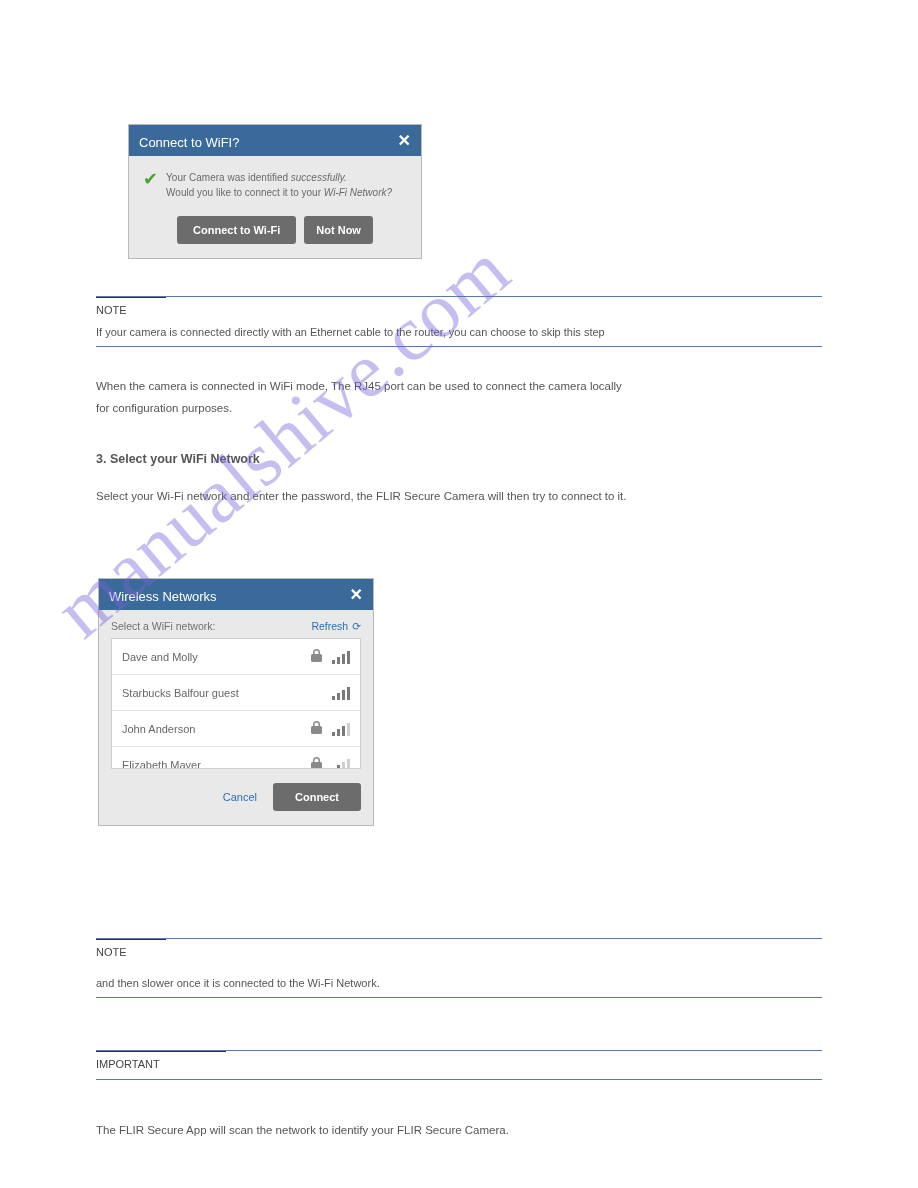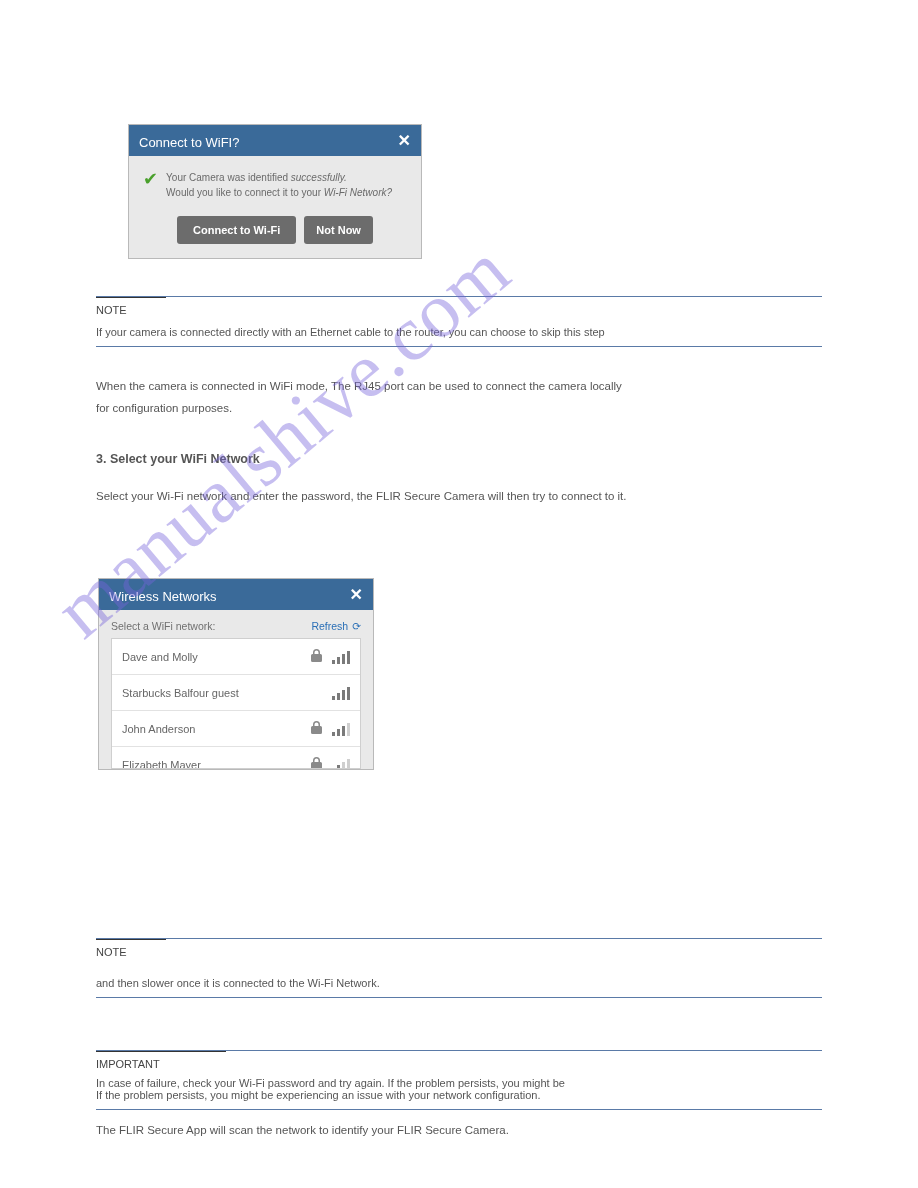--- a/index.html
+++ b/index.html
@@ -261,37 +261,37 @@
           <span class="sig dim">
               <span class="b1"></span>
               <span class="b2"></span>
               <span class="b3"></span>
               <span class="b4"></span>
             </span>
         </span>
       </div>
     </div>
   </div>
+  <div class="d2-buttons">
+    <span class="link-cancel">Cancel</span>
+    <button class="btn-dark" style="padding:8px 22px">Connect</button>
+  </div>
 </div>
 
 <div class="note-block note2">
   <hr class="hr">
   <hr class="hr-section">
   <span class="note-label">NOTE</span>
   <div class="note-text">
     <br>
     <span>and then slower once it is connected to the Wi-Fi Network.</span>
   </div>
   <hr class="hr" style="margin-top:8px">
 </div>
 
 <div class="note-block note3">
   <hr class="hr">
   <hr class="hr-section wide">
   <span class="note-label">IMPORTANT</span>
-  <div class="note-text">
-    <span>In case of failure, check your Wi-Fi password and try again. If the problem persists, you might be</span><br>
-    <span>If the problem persists, you might be experiencing an issue with your network configuration.</span>
-  </div>
   <hr class="hr" style="margin-top:8px">
 </div>
 
 <div class="after-note3">The FLIR Secure App will scan the network to identify your FLIR Secure Camera.</div>
 
 </body></html>

